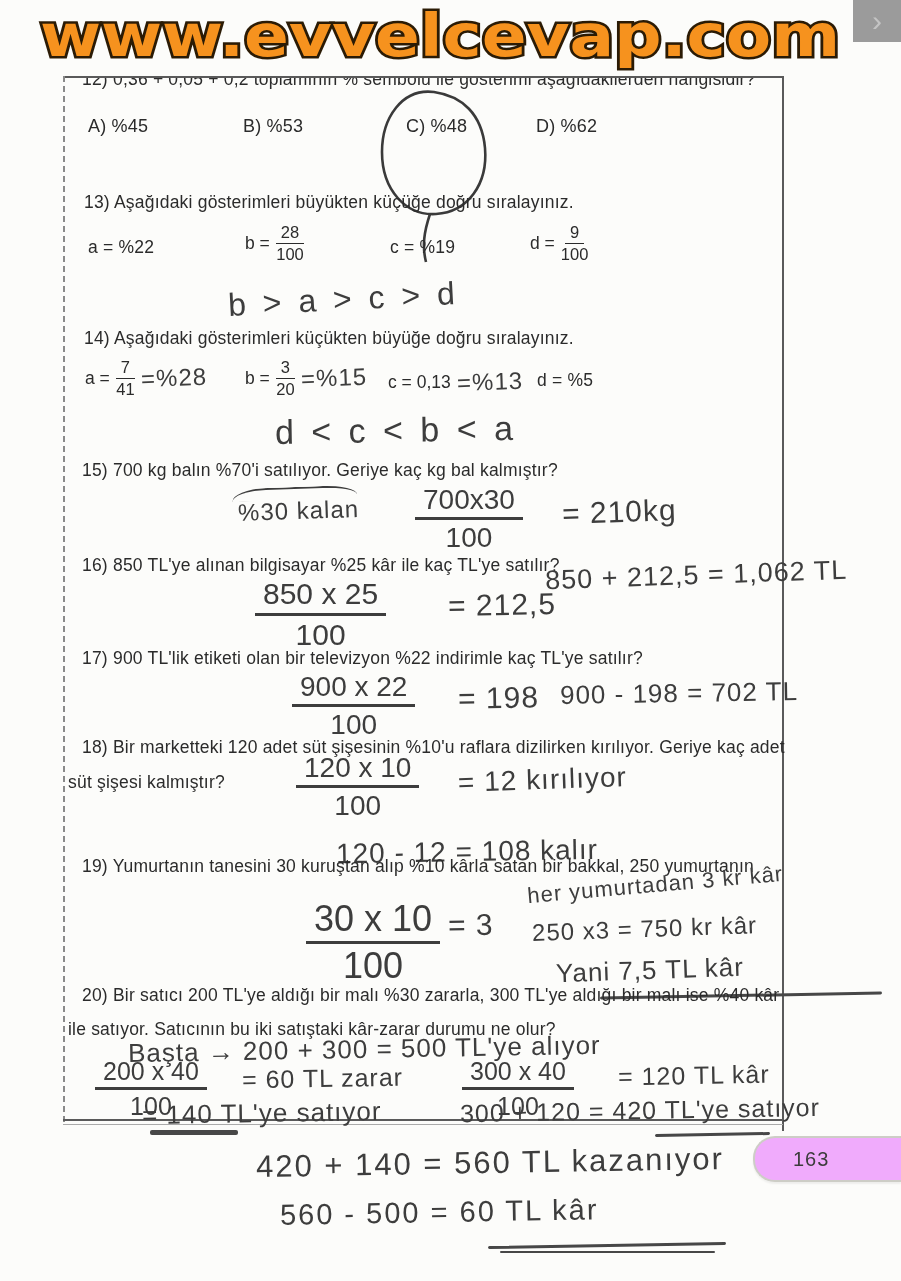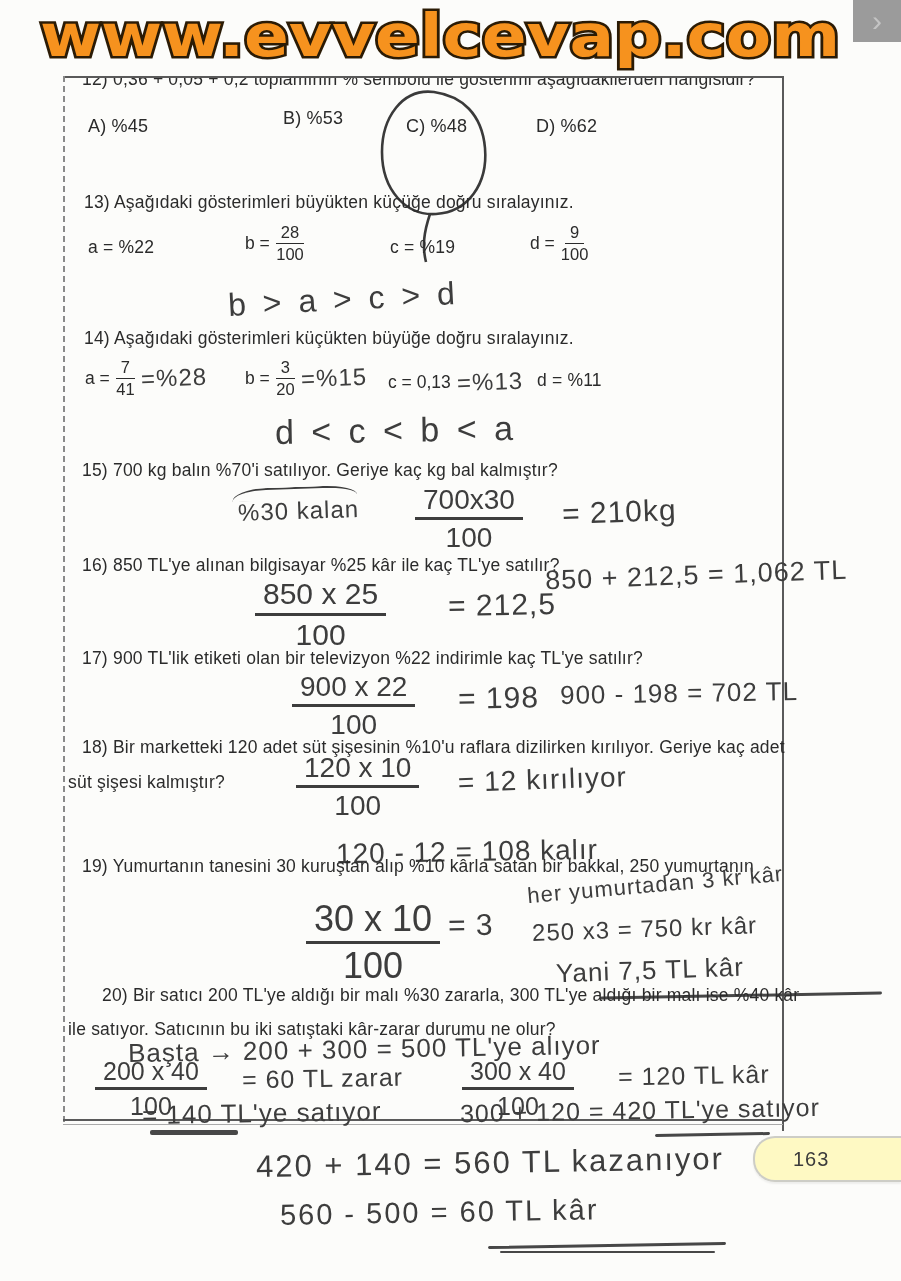--- a/index.html
+++ b/index.html
@@ -22,21 +22,21 @@
   .rot-2{transform:rotate(-2deg);}
   .rot-3{transform:rotate(-3deg);}
   .rot-5{transform:rotate(-5deg);}
   .uline{background:#474747;border-radius:2px;}
   
   .frame-line{background:#5a5a5a;}
   
   .cutwrap{overflow:hidden;height:13px;}
   .cutwrap .pt{display:block;margin-top:-9px;}
   
-  .pagetab{box-sizing:border-box;border:2px solid #cdcdc6;border-right:none;border-radius:22px 0 0 22px;background:#fef9c3;display:flex;align-items:center;box-shadow:0 2px 2px rgba(0,0,0,.06);}
+  .pagetab{box-sizing:border-box;border:2px solid #cdcdc6;border-right:none;border-radius:22px 0 0 22px;background:#f0abfc;display:flex;align-items:center;box-shadow:0 2px 2px rgba(0,0,0,.06);}
   .pagetab span{padding-left:38px;font-size:20px;color:#3c3c3c;letter-spacing:1px;}
   .corner{background:#9b9b9b;display:flex;align-items:center;justify-content:center;}
 </style>
 </head>
 <body>
 
 <div class="page">
 
   <svg class="abs" style="left:20px;top:2px;" width="840" height="70">
     <text x="420" y="54" text-anchor="middle" textLength="800" lengthAdjust="spacingAndGlyphs" font-family="DejaVu Sans, sans-serif" font-weight="bold" font-size="58" fill="#F6921E" stroke="#2B1B05" stroke-width="5" paint-order="stroke">www.evvelcevap.com</text>
@@ -49,21 +49,21 @@
   <div class="abs frame-line" style="left:63px;top:76px;width:720px;height:2px;"></div>
   <div class="abs" style="left:63px;top:76px;width:0;height:1046px;border-left:2px dashed #8a8a8a;"></div>
   <div class="abs frame-line" style="left:782px;top:76px;width:2px;height:1055px;"></div>
   <div class="abs frame-line" style="left:63px;top:1119px;width:720px;height:2px;"></div>
   <div class="abs" style="left:63px;top:1124px;width:720px;height:1px;background:#aaa;"></div>
 
   <div class="abs cutwrap" style="left:82px;top:78px;width:690px;">
     <span class="pt">12) 0,36 + 0,05 + 0,2 toplamının % sembolü ile gösterimi aşağıdakilerden hangisidir?</span>
   </div>
   <div class="abs pt" style="left:88px;top:116px;font-size:18px;">A) %45</div>
-  <div class="abs pt" style="left:243px;top:108px;font-size:18px;margin-left:40px;">B) %53</div>
+  <div class="abs pt" style="left:243px;top:116px;font-size:18px;">B) %53</div>
   <div class="abs pt" style="left:406px;top:116px;font-size:18px;">C) %48</div>
   <div class="abs pt" style="left:536px;top:116px;font-size:18px;">D) %62</div>
   <svg class="abs" style="left:368px;top:84px;" width="130" height="182">
     <path d="M66,8 C34,4 14,34 14,68 C14,106 38,132 68,130 C100,128 120,100 117,64 C114,30 94,12 66,8 Z" fill="none" stroke="#3a3a3a" stroke-width="2.6"></path>
     <path d="M62,130 C56,148 54,162 58,178" fill="none" stroke="#3a3a3a" stroke-width="2.6"></path>
   </svg>
 
   <div class="abs pt" style="left:84px;top:192px;">13) Aşağıdaki gösterimleri büyükten küçüğe doğru sıralayınız.</div>
   <div class="abs pt" style="left:88px;top:237px;">a = %22</div>
   <div class="abs pgroup" style="left:245px;top:223px;">
@@ -97,21 +97,21 @@
     <span class="pfrac">
       <span class="num">3</span>
       <span class="den">20</span>
     </span>
     <span class="hw rot-2" style="font-size:24px;">=%15</span>
   </div>
   <div class="abs pgroup" style="left:388px;top:370px;">
     <span>c = 0,13</span>
     <span class="hw rot-2" style="font-size:24px;">=%13</span>
   </div>
-  <div class="abs pt" style="left:537px;top:370px;">d = %11</div>
+  <div class="abs pt" style="left:537px;top:370px;">d = %5</div>
   <div class="abs hw rot-1" style="left:275px;top:413px;font-size:34px;letter-spacing:4px;">d &lt; c &lt; b &lt; a</div>
 
   <div class="abs pt" style="left:82px;top:460px;">15) 700 kg balın %70'i satılıyor. Geriye kaç kg bal kalmıştır?</div>
   <div class="abs" style="left:232px;top:487px;width:125px;height:11px;border-top:2.6px solid #3d3d3d;border-radius:60%/220% 160% 0 0;transform:rotate(-2deg);"></div>
   <div class="abs hw rot-2" style="left:238px;top:499px;font-size:24px;">%30 kalan</div>
   <div class="abs hwfrac" style="left:415px;top:485px;font-size:28px;">
     <span class="num">700x30</span>
     <span class="den">100</span>
   </div>
   <div class="abs hw rot-2" style="left:562px;top:497px;font-size:30px;">= 210kg</div>
@@ -145,21 +145,21 @@
   <div class="abs hw rot-5" style="left:527px;top:874px;font-size:22px;">her yumurtadan 3 kr kâr</div>
   <div class="abs hwfrac" style="left:306px;top:900px;font-size:36px;">
     <span class="num">30 x 10</span>
     <span class="den">100</span>
   </div>
   <div class="abs hw rot-1" style="left:448px;top:910px;font-size:30px;">= 3</div>
   <div class="abs hw rot-2" style="left:532px;top:917px;font-size:24px;">250 x3 = 750 kr kâr</div>
   <div class="abs hw rot-2" style="left:556px;top:957px;font-size:26px;">Yani 7,5 TL kâr</div>
   <div class="abs uline" style="left:600px;top:994px;width:282px;height:3px;transform:rotate(-1deg);"></div>
 
-  <div class="abs pt" style="left:82px;top:985px;margin-left:20px;">20) Bir satıcı 200 TL'ye aldığı bir malı %30 zararla, 300 TL'ye aldığı bir malı ise %40 kâr</div>
+  <div class="abs pt" style="left:82px;top:985px;">20) Bir satıcı 200 TL'ye aldığı bir malı %30 zararla, 300 TL'ye aldığı bir malı ise %40 kâr</div>
   <div class="abs pt" style="left:68px;top:1019px;">ile satıyor. Satıcının bu iki satıştaki kâr-zarar durumu ne olur?</div>
   <div class="abs hw rot-1" style="left:128px;top:1036px;font-size:26px;">Başta → 200 + 300 = 500 TL'ye alıyor</div>
   <div class="abs hwfrac" style="left:95px;top:1058px;font-size:25px;">
     <span class="num">200 x 40</span>
     <span class="den">100</span>
   </div>
   <div class="abs hw rot-1" style="left:242px;top:1066px;font-size:25px;">= 60 TL zarar</div>
   <div class="abs hwfrac" style="left:462px;top:1058px;font-size:25px;">
     <span class="num">300 x 40</span>
     <span class="den">100</span>

